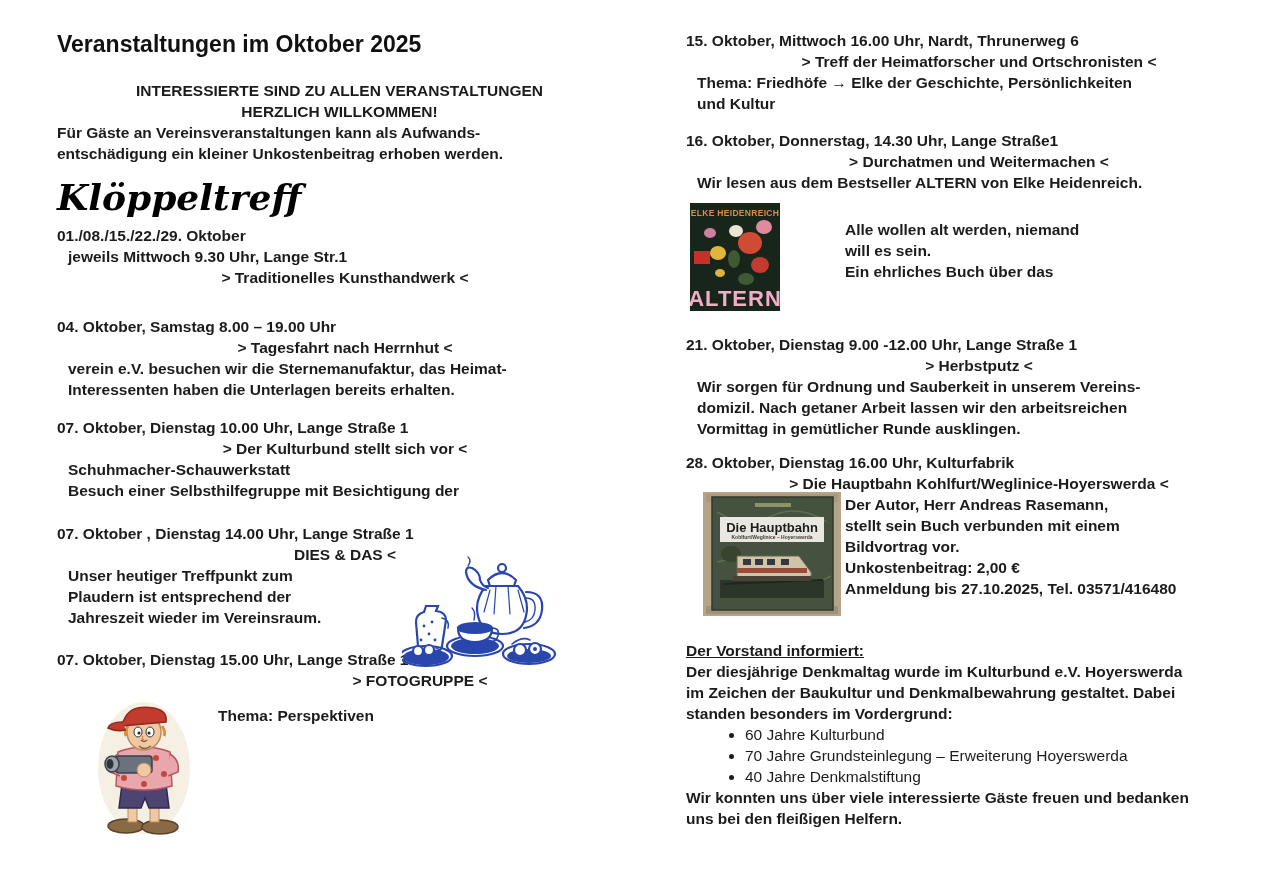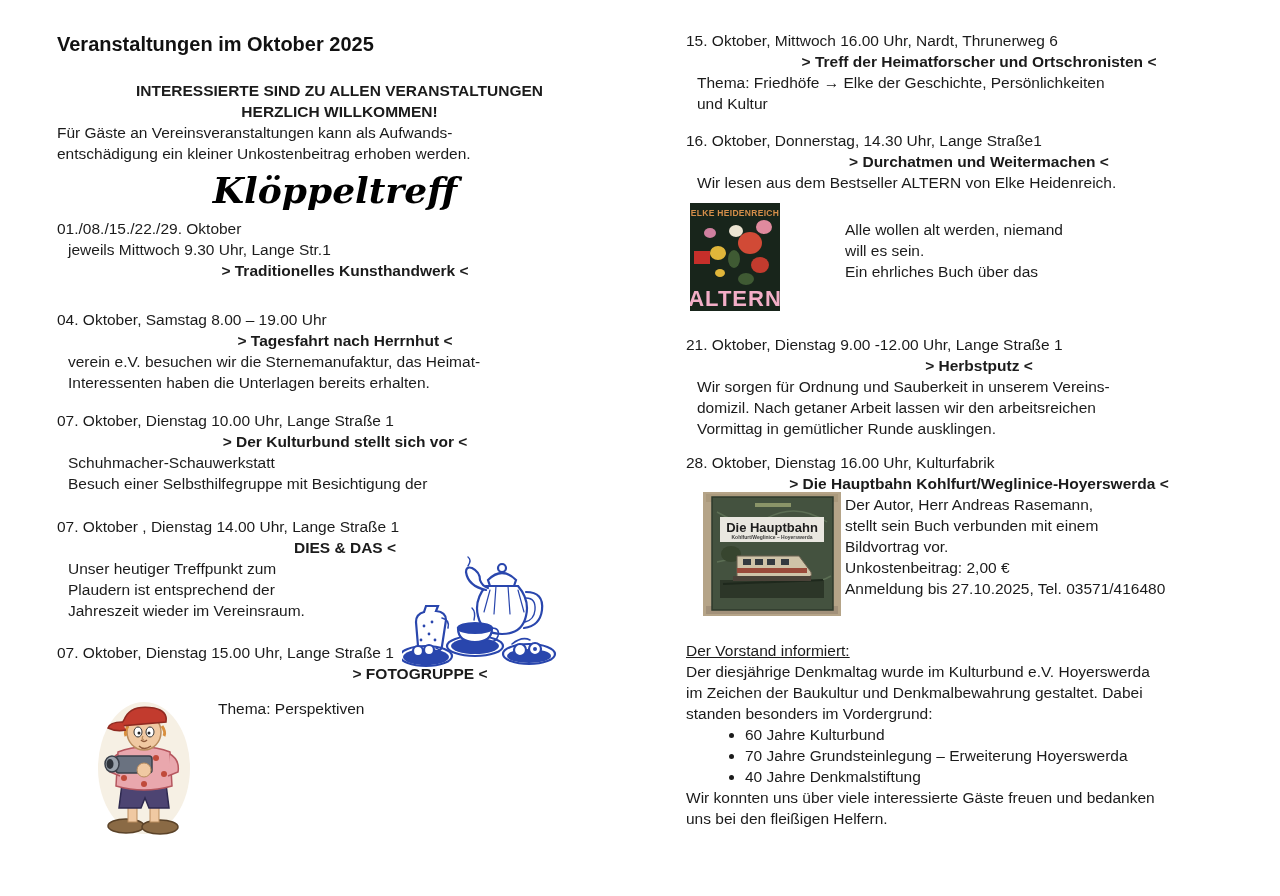--- a/index.html
+++ b/index.html
@@ -2,27 +2,27 @@
 <html><head>
 <meta charset="utf-8">
 <style>
   html,body{margin:0;padding:0;background:#ffffff;}
   .page{position:relative;width:1280px;height:896px;background:#fff;overflow:hidden;
         font-family:"Liberation Sans",sans-serif;color:#1b1b1b;
         font-size:15.5px;line-height:21px;}
   .col{position:absolute;top:30px;}
   .col.left{left:57px;width:565px;}
   .col.right{left:686px;width:575px;}
-  h1{font-size:20px;line-height:28px;margin:0 0 22px 0;font-weight:bold;color:#111;}
-  .line{white-space:nowrap;}
+  h1{font-size:23px;line-height:28px;margin:0 0 22px 0;font-weight:bold;color:#111;}
+  .line{white-space:nowrap;font-weight:bold;}
   .b{font-weight:bold;text-align:center;}
   .ind{padding-left:11px;}
   .u{text-decoration:underline;}
   .script-heading{font-family:"DejaVu Serif",serif;font-style:italic;font-weight:bold;
-        font-size:36px;line-height:44px;width:400px;text-align:right;margin:4px 0 6px 0;color:#000;}
+        font-size:36px;line-height:44px;width:400px;text-align:left;margin:11px 0 6px 0;color:#000;}
   .g28{margin-top:28px;} .g17{margin-top:17px;} .g22{margin-top:22px;} .g21{margin-top:21px;}
   .g16{margin-top:16px;} .g13{margin-top:13px;} .g20{margin-top:20px;} .g12{margin-top:12px;}
   .mt14{margin-top:14px;}
   .pl161{padding-left:161px;}
   .bookrow1{height:112px;padding:14px 0 0 159px;box-sizing:border-box;}
   .bookrow2{height:126px;padding-left:159px;box-sizing:border-box;}
   ul.bullets{margin:0;padding-left:59px;}
   ul.bullets li{line-height:21px;}
   .img{position:absolute;}
   .img-tea{left:402px;top:556px;width:156px;height:116px;}

